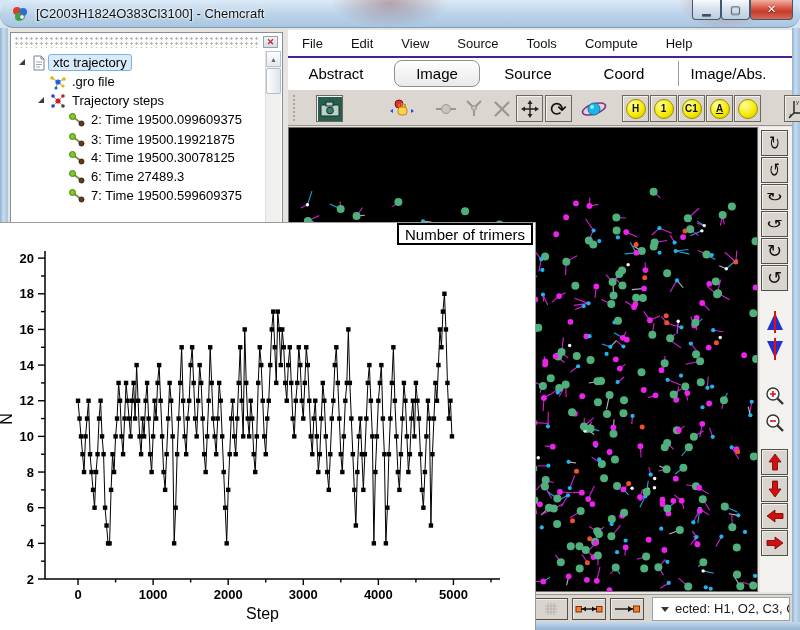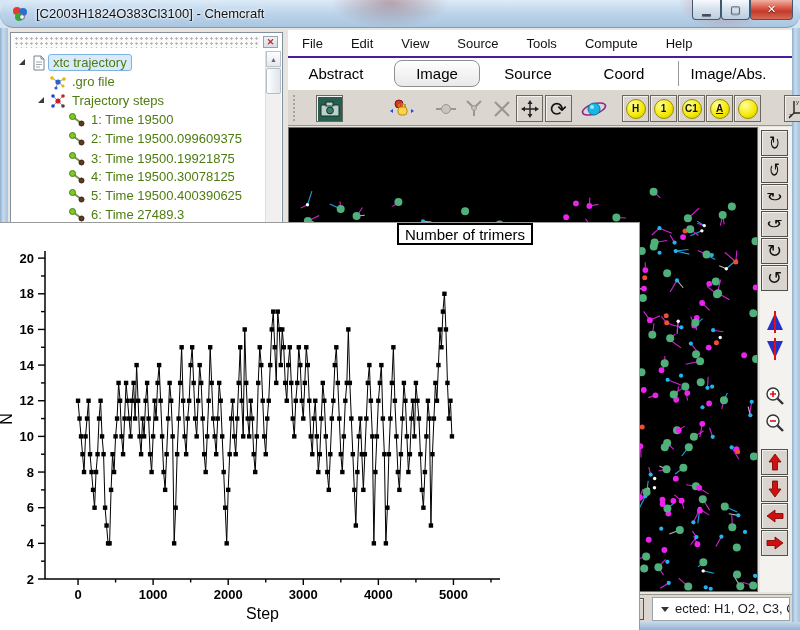--- a/index.html
+++ b/index.html
@@ -30,21 +30,21 @@
   
   .client{position:absolute;left:8px;top:28px;width:784px;height:594px;background:#e8e5e0;}
   
   .tree-panel{position:absolute;left:2px;top:4px;width:273px;height:588px;background:#fff;border:1px solid #828f9c;}
   .tree-header{position:absolute;left:3px;top:3px;right:22px;height:12px;
     background-image:radial-gradient(#b9b9b9 1px,transparent 1.1px);background-size:5px 5px;background-color:#fafafa;}
   .tree-close{position:absolute;right:4px;top:3px;width:15px;height:12px;border:1px solid #96a4b2;
     background:linear-gradient(#eef3f8,#d3dee8);display:flex;align-items:center;justify-content:center;
     color:#c22;font-size:9px;line-height:1;font-weight:bold;}
   .tree-rows{position:absolute;left:2px;top:20px;right:20px;bottom:2px;overflow:hidden;}
-  .tree-row{height:19px;display:flex;align-items:center;font-size:13px;color:#4d7c0f;white-space:nowrap;}
+  .tree-row{height:19px;display:flex;align-items:center;font-size:13px;color:#000000;white-space:nowrap;}
   .exp{width:0;height:0;border-left:6px solid transparent;border-bottom:6px solid #3b3b3b;margin:0 5px 2px 0;}
   .exp-spacer{width:11px;}
   .ticon{width:18px;height:16px;flex:0 0 18px;}
   .tlabel{padding:0 4px;border:1px solid transparent;}
   .tlabel.sel{background:#d9ebfb;border:1px solid #7eb2e3;border-radius:3px;}
   .tree-scroll{position:absolute;right:1px;top:18px;width:16px;bottom:1px;background:#f1f0ee;border-left:1px solid #ddd;}
   .ts-btn{height:16px;background:linear-gradient(#fdfdfd,#e5e8ec);border:1px solid #b9c3cc;
     display:flex;align-items:center;justify-content:center;font-size:7px;color:#667;}
   .ts-thumb{height:26px;margin-top:1px;background:linear-gradient(90deg,#fdfdfd,#dfe5ea);border:1px solid #b4bec8;border-radius:2px;}
   
@@ -79,21 +79,21 @@
   
   .bottombar{position:absolute;left:280px;top:566px;right:0;height:28px;background:#dbd7d0;border-top:1px solid #9a968f;
     display:flex;align-items:center;}
   .bbtn{width:34px;height:22px;background:#d9d5ce;border:1px solid #52504b;box-shadow:inset 1px 1px 0 #f2f0ec;
     margin-left:4px;display:flex;align-items:center;justify-content:center;}
   .statusfield{flex:1;height:24px;margin:0 2px 0 8px;background:#fff;border:1px solid #9aa2aa;
     display:flex;align-items:center;font-size:13px;color:#1a1a1a;padding-left:4px;white-space:nowrap;overflow:hidden;}
   .ddarrow{width:0;height:0;border-left:4px solid transparent;border-right:4px solid transparent;
     border-top:5px solid #333;margin:2px 6px 0 4px;}
   
-  .chartwin{position:absolute;left:0;top:222px;width:640px;height:408px;background:#fff;z-index:40;
+  .chartwin{position:absolute;left:0;top:222px;width:536px;height:408px;background:#fff;z-index:40;
     border-top:1px solid #9b9b9b;border-right:1px solid #9b9b9b;}
   .legendbox{position:absolute;left:397px;top:0;height:22px;border:2px solid #000;background:#fff;
     font-size:15px;color:#000;display:flex;align-items:center;padding:0 6px;white-space:nowrap;}
 </style>
 </head>
 <body>
 
 <div class="window">
 
   <div class="titlebar">
@@ -156,57 +156,39 @@
             </svg>
             <span class="tlabel">Trajectory steps</span>
           </div>
           <div class="tree-row" style="padding-left: 44px;">
             <span class="exp-spacer"></span>
             <svg class="ticon" viewBox="0 0 18 16">
               <line x1="5" y1="5" x2="13" y2="11" stroke="#7b8f4e" stroke-width="2"></line>
               <circle cx="4.5" cy="4.5" r="3" fill="#7ccb22" stroke="#4c7f10"></circle>
               <circle cx="13.5" cy="11.5" r="2.5" fill="#5e3a1e" stroke="#3a2210"></circle>
             </svg>
-            <span class="tlabel">1: Time 19500</span>
-          </div>
-          <div class="tree-row" style="padding-left: 44px;">
-            <span class="exp-spacer"></span>
-            <svg class="ticon" viewBox="0 0 18 16">
-              <line x1="5" y1="5" x2="13" y2="11" stroke="#7b8f4e" stroke-width="2"></line>
-              <circle cx="4.5" cy="4.5" r="3" fill="#7ccb22" stroke="#4c7f10"></circle>
-              <circle cx="13.5" cy="11.5" r="2.5" fill="#5e3a1e" stroke="#3a2210"></circle>
-            </svg>
             <span class="tlabel">2: Time 19500.099609375</span>
           </div>
           <div class="tree-row" style="padding-left: 44px; align-items: flex-end;">
             <span class="exp-spacer"></span>
             <svg class="ticon" viewBox="0 0 18 16">
               <line x1="5" y1="5" x2="13" y2="11" stroke="#7b8f4e" stroke-width="2"></line>
               <circle cx="4.5" cy="4.5" r="3" fill="#7ccb22" stroke="#4c7f10"></circle>
               <circle cx="13.5" cy="11.5" r="2.5" fill="#5e3a1e" stroke="#3a2210"></circle>
             </svg>
             <span class="tlabel">3: Time 19500.19921875</span>
           </div>
           <div class="tree-row" style="padding-left: 44px;">
             <span class="exp-spacer"></span>
             <svg class="ticon" viewBox="0 0 18 16">
               <line x1="5" y1="5" x2="13" y2="11" stroke="#7b8f4e" stroke-width="2"></line>
               <circle cx="4.5" cy="4.5" r="3" fill="#7ccb22" stroke="#4c7f10"></circle>
               <circle cx="13.5" cy="11.5" r="2.5" fill="#5e3a1e" stroke="#3a2210"></circle>
             </svg>
             <span class="tlabel">4: Time 19500.30078125</span>
-          </div>
-          <div class="tree-row" style="padding-left: 44px;">
-            <span class="exp-spacer"></span>
-            <svg class="ticon" viewBox="0 0 18 16">
-              <line x1="5" y1="5" x2="13" y2="11" stroke="#7b8f4e" stroke-width="2"></line>
-              <circle cx="4.5" cy="4.5" r="3" fill="#7ccb22" stroke="#4c7f10"></circle>
-              <circle cx="13.5" cy="11.5" r="2.5" fill="#5e3a1e" stroke="#3a2210"></circle>
-            </svg>
-            <span class="tlabel">5: Time 19500.400390625</span>
           </div>
           <div class="tree-row" style="padding-left: 44px;">
             <span class="exp-spacer"></span>
             <svg class="ticon" viewBox="0 0 18 16">
               <line x1="5" y1="5" x2="13" y2="11" stroke="#7b8f4e" stroke-width="2"></line>
               <circle cx="4.5" cy="4.5" r="3" fill="#7ccb22" stroke="#4c7f10"></circle>
               <circle cx="13.5" cy="11.5" r="2.5" fill="#5e3a1e" stroke="#3a2210"></circle>
             </svg>
             <span class="tlabel">6: Time 27489.3</span>
           </div>

